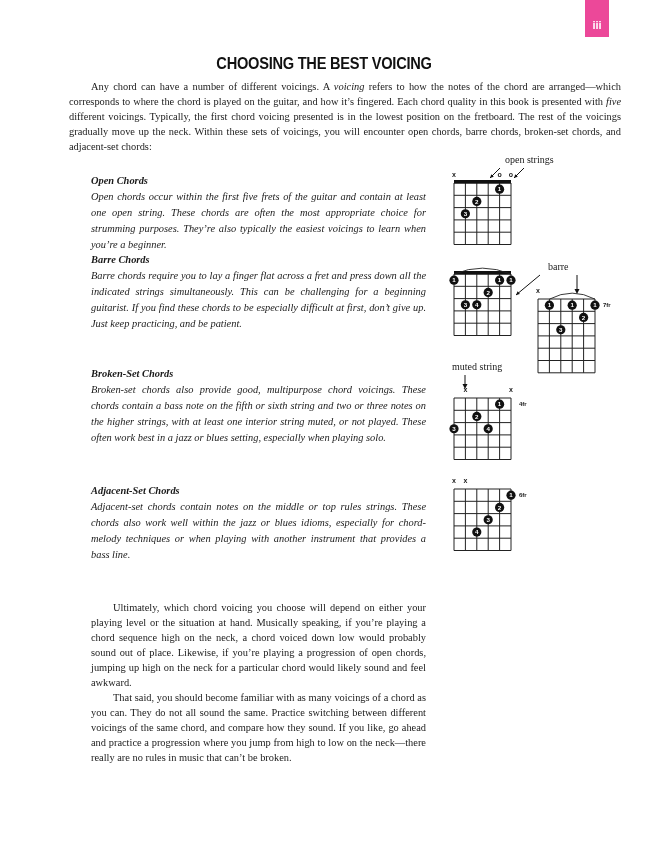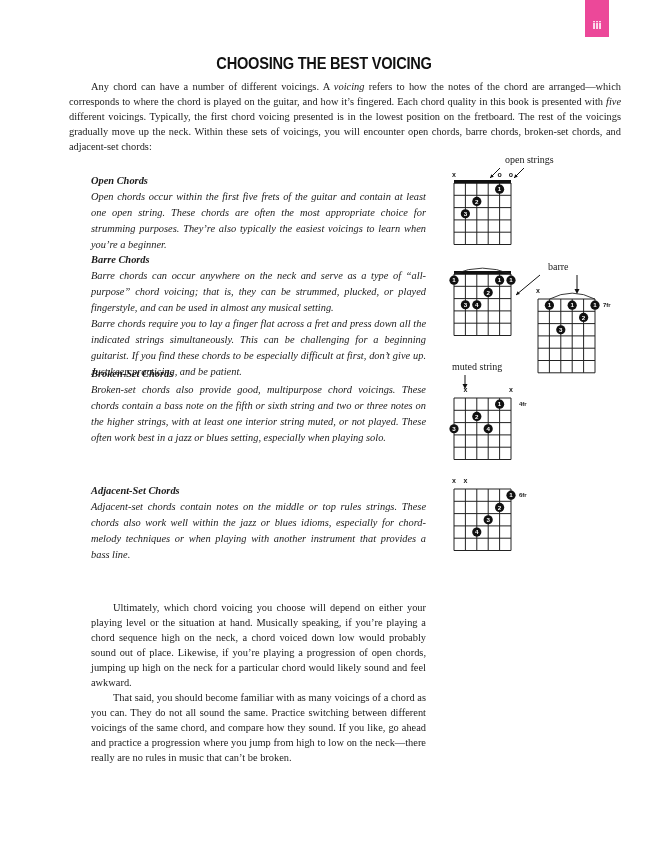--- a/index.html
+++ b/index.html
@@ -34,21 +34,20 @@
   <p><span>Any chord can have a number of different voicings. A </span><i>voicing</i><span> refers to how the notes of the chord are arranged—which corresponds to where the chord is played on the guitar, and how it’s fingered. Each chord quality in this book is presented with </span><i>five</i><span> different voicings. Typically, the first chord voicing presented is in the lowest position on the fretboard. The rest of the voicings gradually move up the neck. Within these sets of voicings, you will encounter open chords, barre chords, broken-set chords, and adjacent-set chords:</span></p>
 </div>
 
 <div class="section para s-open">
   <h3>Open Chords</h3>
   <p style="text-indent:0">Open chords occur within the first five frets of the guitar and contain at least one open string. These chords are often the most appropriate choice for strumming purposes. They’re also typically the easiest voicings to learn when you’re a beginner.</p>
 </div>
 
 <div class="section para s-barre">
   <h3>Barre Chords</h3>
-  <p>Barre chords can occur anywhere on the neck and serve as a type of “all-purpose” chord voicing; that is, they can be strummed, plucked, or played fingerstyle, and can be used in almost any musical setting.</p>
   <p>Barre chords require you to lay a finger flat across a fret and press down all the indicated strings simultaneously. This can be challenging for a beginning guitarist. If you find these chords to be especially difficult at first, don’t give up. Just keep practicing, and be patient.</p>
 </div>
 
 <div class="section para s-broken">
   <h3>Broken-Set Chords</h3>
   <p>Broken-set chords also provide good, multipurpose chord voicings. These chords contain a bass note on the fifth or sixth string and two or three notes on the higher strings, with at least one interior string muted, or not played. These often work best in a jazz or blues setting, especially when playing solo.</p>
 </div>
 
 <div class="section para s-adjacent">
   <h3>Adjacent-Set Chords</h3>

